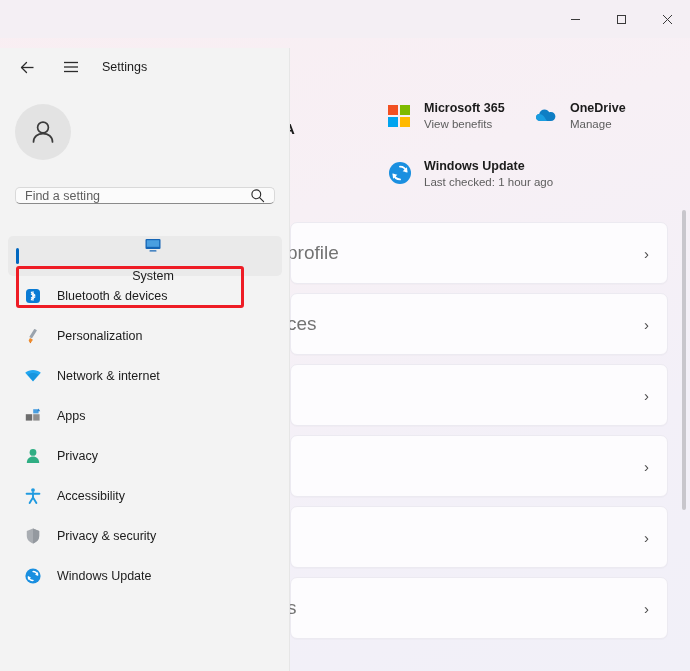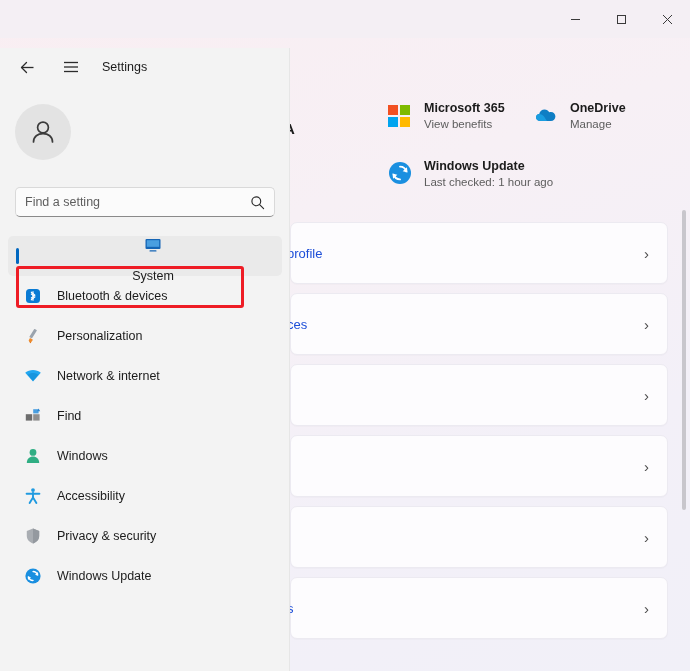--- a/index.html
+++ b/index.html
@@ -78,21 +78,21 @@
     background: #fdfcfe;
     border: 1px solid #eceaf1;
     border-radius: 7px;
     display: flex; align-items: center;
     position: relative;
     box-shadow: 0 1px 1px rgba(0,0,0,0.02);
   }
   .card-label {
     position: absolute;
     left: -4px;
-    font-size: 13px; color: #1d4ed8;
+    font-size: 19px; color: #737373;
     white-space: nowrap;
   }
   .chev {
     position: absolute; right: 18px;
     font-size: 15px; color: #4d4d4d;
     font-family: "Liberation Sans", sans-serif;
   }
   .scrollbar {
     position: absolute; right: 4px; top: 210px;
     width: 4px; height: 300px;
@@ -129,21 +129,21 @@
     width: 56px; height: 56px;
   }
   .avatar {
     width: 56px; height: 56px; border-radius: 50%;
     background: #e3e3e3;
     display: flex; align-items: center; justify-content: center;
   }
 
   .search-box {
     position: absolute; left: 15px; top: 139px;
-    width: 260px; height: 30px;
+    width: 260px; height: 17px;
     background: #fbfbfb;
     border: 1px solid #d9d9d9;
     border-bottom: 1px solid #8a8a8a;
     border-radius: 5px;
     display: flex; align-items: center;
     padding: 0 9px;
   }
   .search-box input {
     flex: 1;
     border: none; outline: none; background: transparent;
@@ -381,31 +381,31 @@
 
       <div class="nav-item">
         <span class="nav-ico">
           <svg width="18" height="18" viewBox="0 0 18 18">
             <rect x="1.8" y="7.2" width="6.4" height="6.4" fill="#6d6d6d"></rect>
             <rect x="9.2" y="7.2" width="6.4" height="6.4" fill="#8f8f8f"></rect>
             <rect x="9.2" y="2.2" width="5.4" height="4.2" fill="#4a9fe0"></rect>
             <polygon points="14.6,1.4 16.2,4.3 13,4.3" fill="#2f86d0"></polygon>
           </svg>
         </span>
-        <span class="nav-label">Find</span>
+        <span class="nav-label">Apps</span>
       </div>
 
       <div class="nav-item">
         <span class="nav-ico">
           <svg width="18" height="18" viewBox="0 0 18 18">
             <circle cx="9" cy="5.4" r="3.4" fill="#2fae83"></circle>
             <path d="M2.8 16 C2.8 11.8 5.6 9.6 9 9.6 C12.4 9.6 15.2 11.8 15.2 16 Z" fill="#2fae83"></path>
           </svg>
         </span>
-        <span class="nav-label">Windows</span>
+        <span class="nav-label">Privacy</span>
       </div>
 
 
 
       <div class="nav-item">
         <span class="nav-ico">
           <svg width="18" height="18" viewBox="0 0 18 18">
             <circle cx="9" cy="3.1" r="1.9" fill="#1f9ae0"></circle>
             <line x1="2.6" y1="6.8" x2="15.4" y2="6.8" stroke="#1f9ae0" stroke-width="1.9" stroke-linecap="round"></line>
             <line x1="9" y1="5.6" x2="9" y2="11" stroke="#1f9ae0" stroke-width="1.9" stroke-linecap="round"></line>

